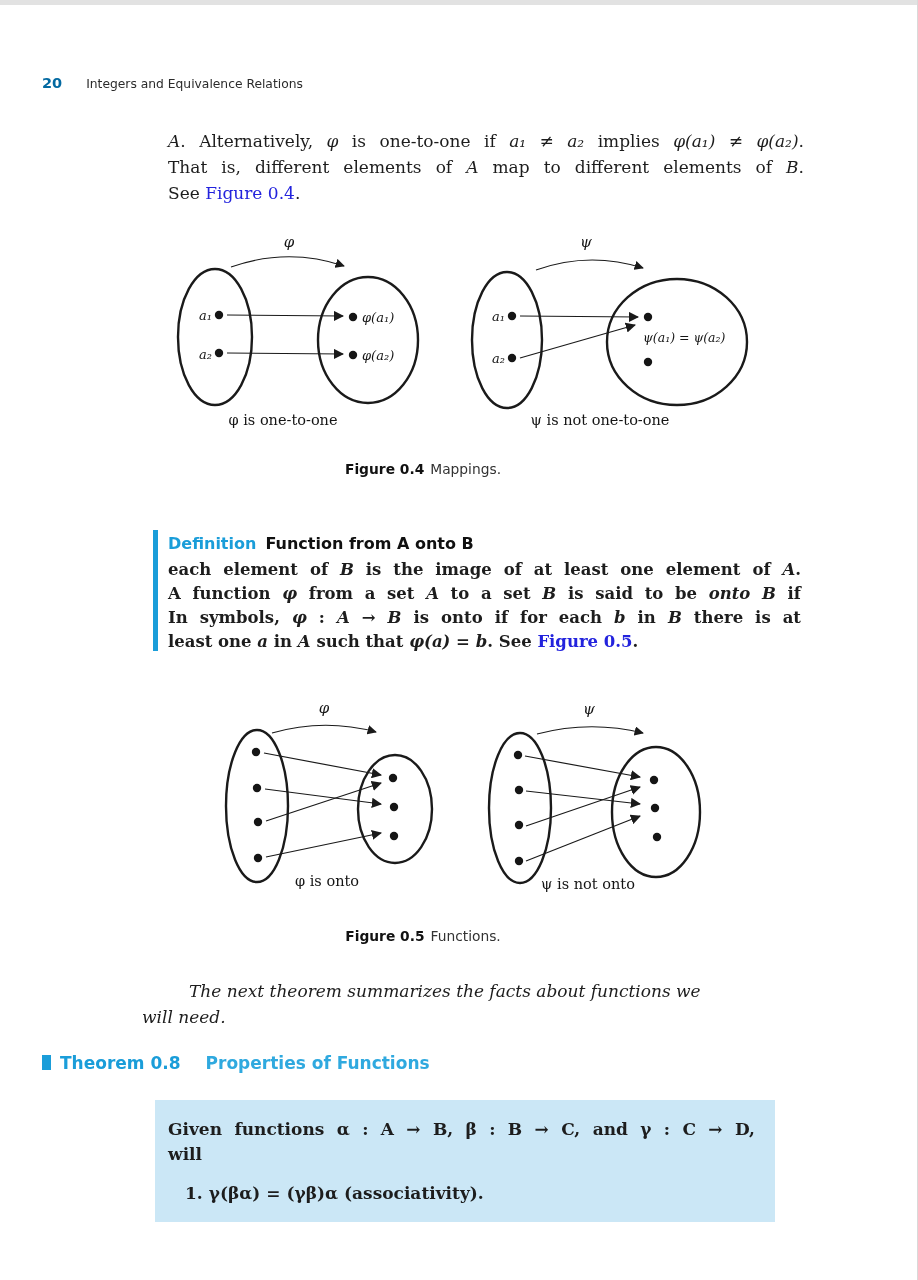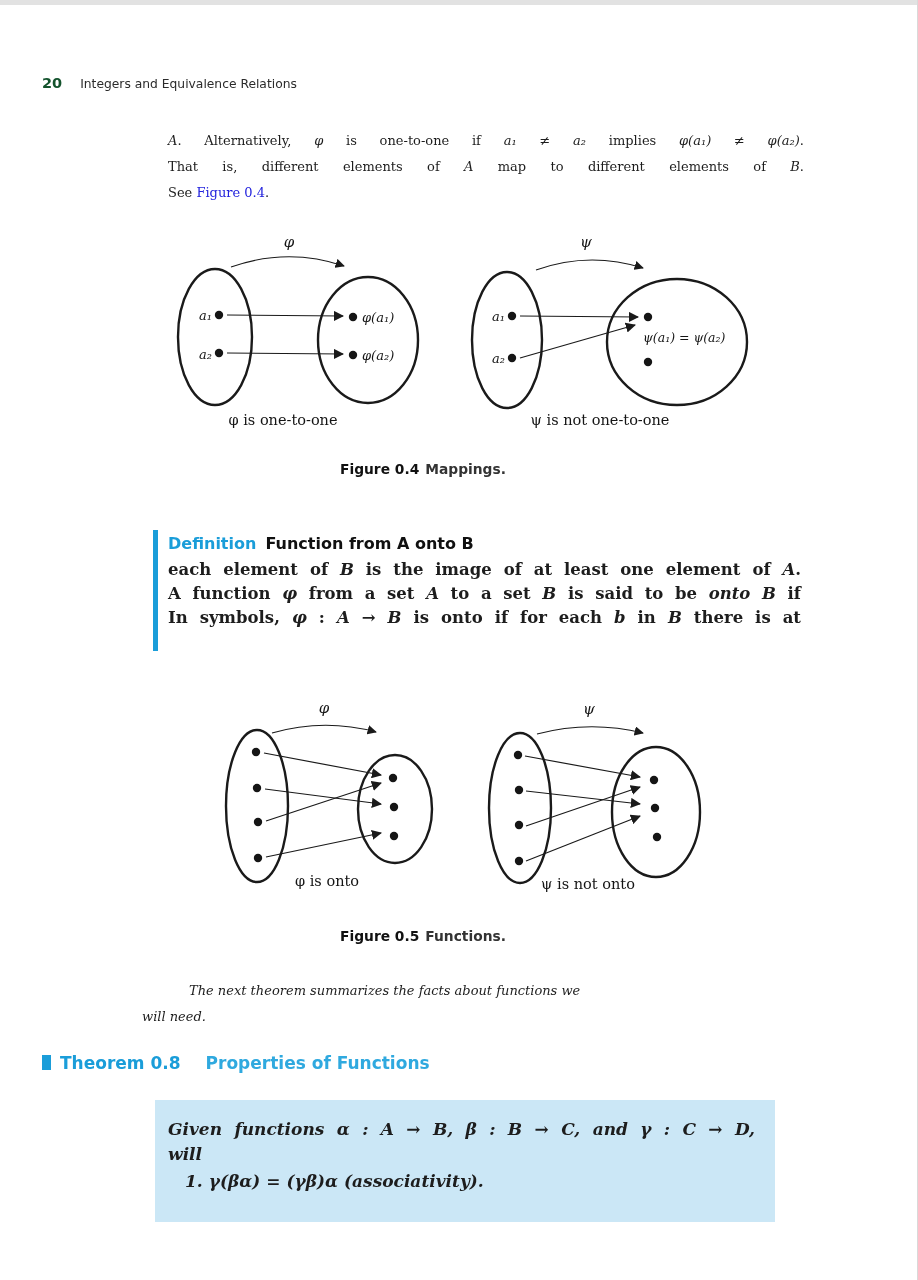--- a/index.html
+++ b/index.html
@@ -1,41 +1,41 @@
 <!DOCTYPE html>
 <html style="--accent: #1a9dd9; --accent_light: #2fa9df; --link: #2323dd; --box_bg: #cbe7f6;"><head>
 <meta charset="utf-8">
 <style>
   html,body{margin:0;padding:0;background:#ffffff;}
   .page{position:relative;width:918px;height:1280px;background:#fff;overflow:hidden;
         font-family:"DejaVu Serif",serif;color:#1d1d1d;border-right:1px solid #d9d9d9;box-sizing:border-box;}
   .topstrip{position:absolute;left:0;top:0;width:100%;height:5px;background:#e2e2e2;}
 
   .runhead{position:absolute;left:42px;top:73px;font-family:"DejaVu Sans","Liberation Sans",sans-serif;white-space:nowrap;}
-  .pgnum{font-weight:bold;font-size:14.5px;color:#14532d;}
-  .rhtitle{font-size:12.3px;color:#2b2b2b;margin-left:18px;}
-
-  .para{position:absolute;font-size:13px;line-height:26px;}
+  .pgnum{font-weight:bold;font-size:14.5px;color:#0369a1;}
+  .rhtitle{font-size:12.3px;color:#2b2b2b;margin-left:24px;}
+
+  .para{position:absolute;font-size:17px;line-height:26px;}
   .p1{left:168px;top:128px;width:636px;}
   .p2{left:142px;top:978px;width:634px;font-style:italic;}
   .p2 .indent{text-indent:47px;}
   .ln{white-space:normal;}
   .jl{text-align:justify;text-align-last:justify;}
   .it{font-style:italic;}
   .lk{color:var(--link,#2323dd);cursor:pointer;}
 
   .defblock{position:absolute;left:153px;top:528px;width:648px;}
   .defbar{position:absolute;left:0;top:2px;width:4.5px;height:121px;background:var(--accent,#1a9dd9);}
   .defhead{position:absolute;left:15px;top:6px;font-family:"DejaVu Sans","Liberation Sans",sans-serif;
            font-weight:bold;font-size:16px;white-space:nowrap;color:#101010;}
   .deflabel{color:var(--accent,#1a9dd9);margin-right:9px;}
   .defbody{position:absolute;left:15px;top:30px;width:633px;font-weight:bold;font-size:16.5px;line-height:24px;}
 
   .figcap{position:absolute;left:0;width:846px;text-align:center;
-          font-family:"DejaVu Sans","Liberation Sans",sans-serif;font-size:13.8px;color:#333;font-weight:bold;}
+          font-family:"DejaVu Sans","Liberation Sans",sans-serif;font-size:13.8px;color:#333;}
   .figcap b{color:#111;margin-right:6px;}
   .cap04{top:461px;}
   .cap05{top:928px;text-align:center;}
 
   .fig{position:absolute;left:0;width:918px;}
   .fig04{top:226px;height:212px;}
   .fig05{top:698px;height:200px;}
   .fig ellipse{fill:none;stroke:#1a1a1a;stroke-width:2.4;}
   .fig .dot{fill:#151515;stroke:none;}
   .fig .arw{stroke:#1a1a1a;stroke-width:1.2;fill:none;}
@@ -48,23 +48,23 @@
   .mid{text-anchor:middle;}
   .end{text-anchor:end;}
 
   .thmhead{position:absolute;left:42px;top:1053px;font-family:"DejaVu Sans","Liberation Sans",sans-serif;
            font-size:17px;white-space:nowrap;}
   .thmsq{display:inline-block;width:9px;height:15px;background:var(--accent,#1a9dd9);margin-right:9px;vertical-align:-1px;}
   .thmlabel{font-weight:bold;color:var(--accent,#1a9dd9);margin-top:20px;}
   .thmtitle{color:var(--accent_light,#2fa9df);margin-left:25px;font-weight:bold;}
 
   .thmbox{position:absolute;left:155px;top:1100px;width:620px;height:122px;background:var(--box_bg,#cbe7f6);
-          font-style:italic;font-weight:bold;font-size:17px;line-height:25px;
+          font-weight:bold;font-size:17px;line-height:25px;
           padding:17px 20px 0 13px;box-sizing:border-box;}
-  .thmbox .item{margin-top:2px;padding-left:17px;}
+  .thmbox .item{margin-top:14px;padding-left:17px;}
 </style>
 </head>
 <body>
 
 <div class="page">
   <div class="topstrip"></div>
 
   <div class="runhead">
     <span class="pgnum">20</span><span class="rhtitle">Integers and Equivalence Relations</span>
   </div>
@@ -124,20 +124,21 @@
 
   <div class="defblock">
     <div class="defbar"></div>
     <div class="defhead">
       <span class="deflabel">Definition</span><span class="deftitle">Function from A onto B</span>
     </div>
     <div class="defbody">
       <div class="ln jl"><span>each element of </span><span class="it">B</span><span> is the image of at least one element of </span><span class="it">A</span><span>.</span></div>
       <div class="ln jl"><span>A function </span><span class="it">φ</span><span> from a set </span><span class="it">A</span><span> to a set </span><span class="it">B</span><span> is said to be </span><span class="it">onto B</span><span> if</span></div>
       <div class="ln jl"><span>In symbols, </span><span class="it">φ</span><span> : </span><span class="it">A</span><span> → </span><span class="it">B</span><span> is onto if for each </span><span class="it">b</span><span> in </span><span class="it">B</span><span> there is at</span></div>
+      <div class="ln"><span>least one </span><span class="it">a</span><span> in </span><span class="it">A</span><span> such that </span><span class="it">φ(a) = b</span><span>. See </span><span class="lk">Figure 0.5</span><span>.</span></div>
     </div>
   </div>
 
   <svg class="fig fig05" viewBox="0 698 918 200">
     <defs>
       <marker id="ah5" viewBox="0 0 10 10" refX="9" refY="5" markerWidth="8.5" markerHeight="8.5" orient="auto-start-reverse">
         <path d="M0,0 L10,5 L0,10 z" fill="#1a1a1a"></path>
       </marker>
     </defs>
 

